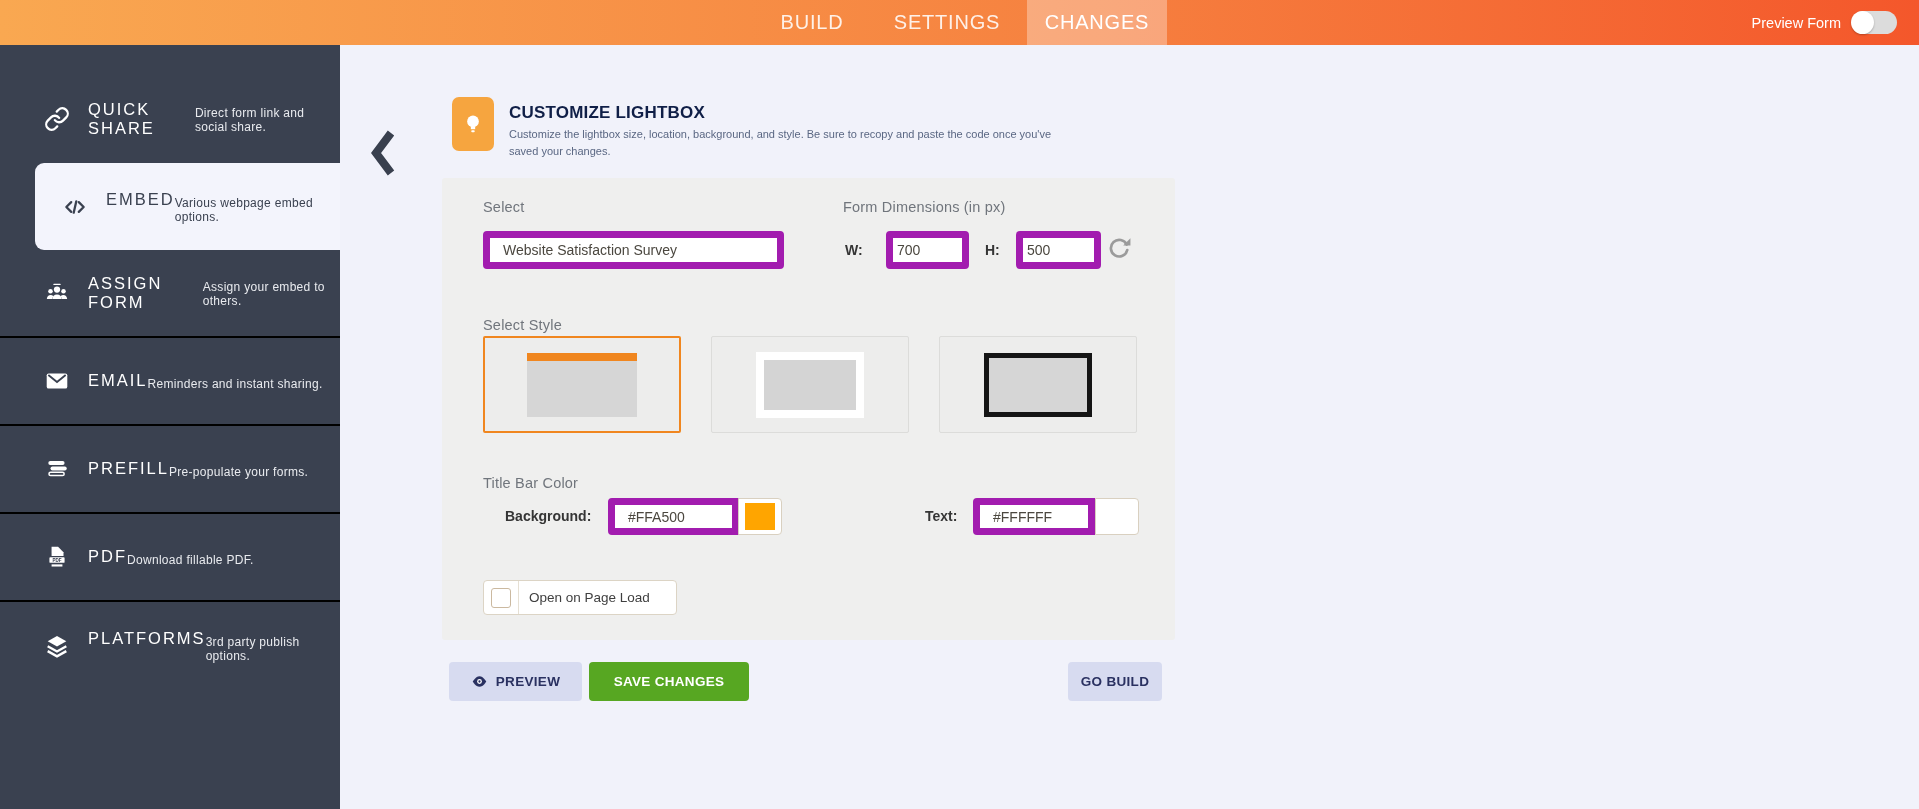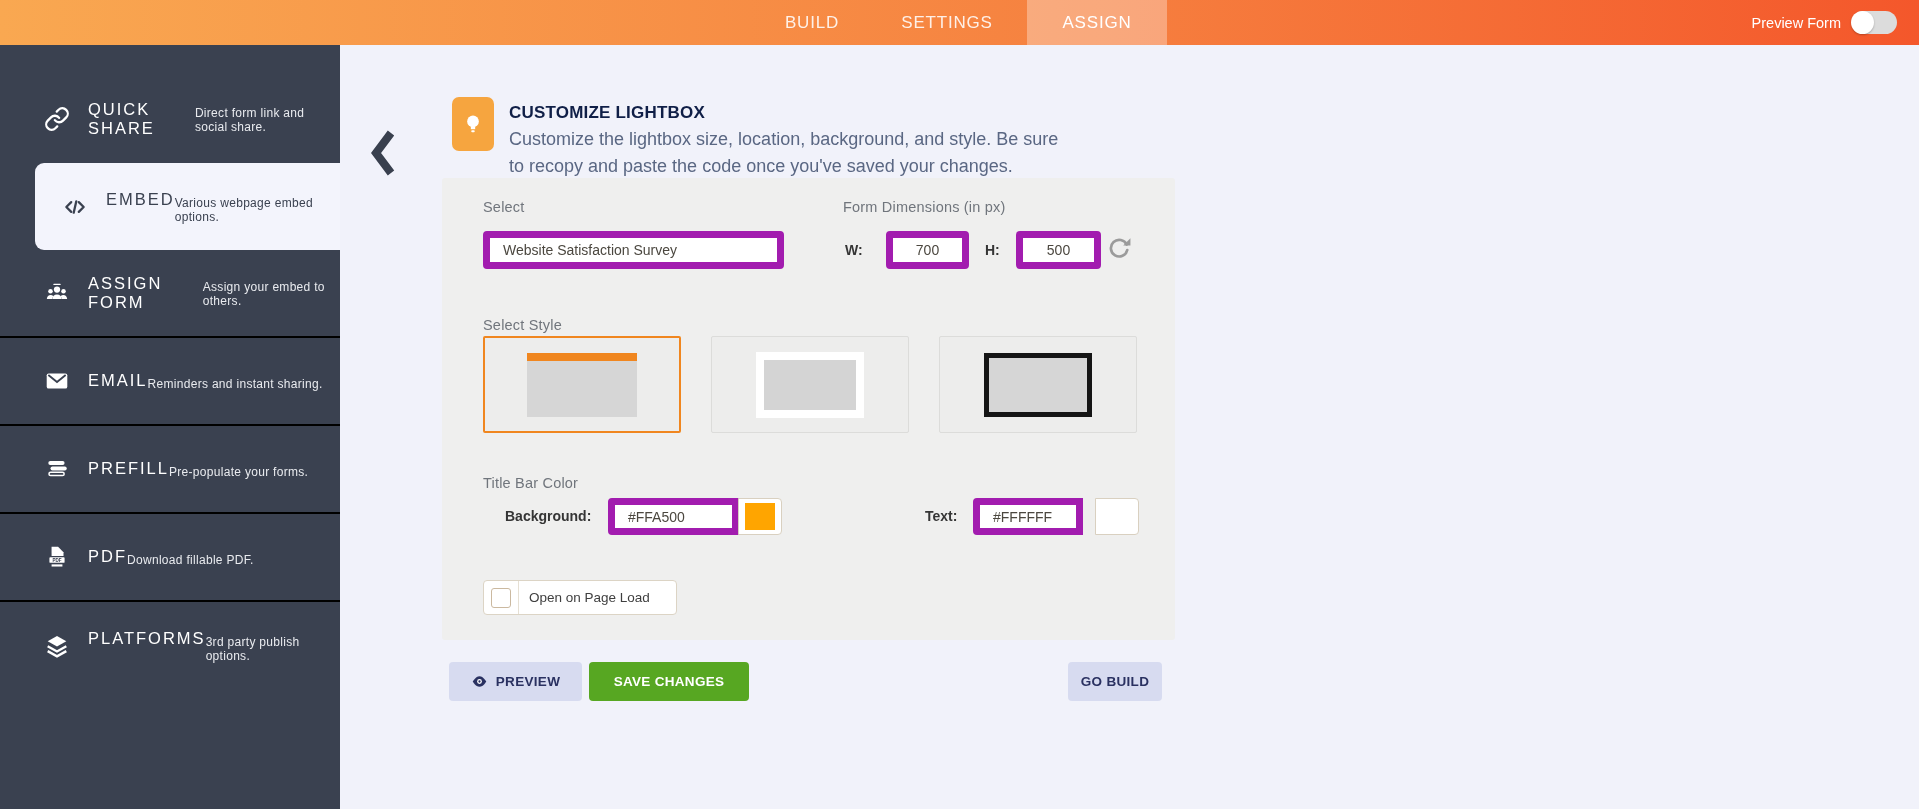--- a/index.html
+++ b/index.html
@@ -4,21 +4,21 @@
 <style>
   * { margin:0; padding:0; box-sizing:border-box; }
   body { font-family:"Liberation Sans", sans-serif; background:#fff; }
   .stage { position:relative; width:1919px; height:809px; overflow:hidden; background:#F1F2FA; }
 
   
   .topbar { position:absolute; left:0; top:0; width:1919px; height:45px;
     background:linear-gradient(90deg,#F9A851 0%,#F68240 55%,#F4572B 100%); z-index:5; }
   .topbar-tabs { position:absolute; left:757px; top:0; height:45px; display:flex; }
   .tab { height:45px; display:flex; align-items:center; justify-content:center;
-    color:rgba(255,255,255,0.88); font-size:17px; letter-spacing:0.8px; cursor:pointer; }
+    color:rgba(255,255,255,0.88); font-size:20px; letter-spacing:0.8px; cursor:pointer; }
   .tab.t-build { width:110px; }
   .tab.t-settings { width:160px; }
   .tab.t-publish { width:140px; background:rgba(255,255,255,0.32); color:#FFFFFF; }
   .preview-wrap { position:absolute; right:22px; top:0; height:45px; display:flex; align-items:center; gap:11px; }
   .preview-label { color:#FFFFFF; font-size:14.5px; }
   .toggle { position:relative; width:45px; height:23px; background:#DCDCDC; border-radius:12px; cursor:pointer; }
   .toggle .knob { position:absolute; left:-1px; top:0; width:23px; height:23px; background:#FFFFFF;
     border-radius:50%; box-shadow:0 1px 2px rgba(0,0,0,0.25); }
 
   
@@ -33,29 +33,29 @@
   .side-item.selected { background:#F3F4FC; margin-left:35px; padding-left:26px; border-radius:9px 0 0 9px; height:87px; }
   .side-item.selected .side-title, .side-item.selected .side-sub { color:#3A4150; }
 
   
   .main { position:absolute; left:340px; top:45px; width:1579px; height:764px; background:#F1F2FA; }
   .back-btn { position:absolute; left:29px; top:84px; width:30px; height:48px; cursor:pointer; }
   .hdr-icon { position:absolute; left:112px; top:52px; width:42px; height:54px; background:#F6A53F; border-radius:7px;
     display:flex; align-items:center; justify-content:center; }
   .hdr-icon svg { width:26px; height:26px; }
   .hdr-title { position:absolute; left:169px; top:58px; font-size:17px; font-weight:bold; color:#101F47; letter-spacing:0.2px; }
-  .hdr-desc { position:absolute; left:169px; top:81px; width:556px; font-size:18px; line-height:1.5; color:#5A6783; }
+  .hdr-desc { position:absolute; left:169px; top:81px; width:556px; font-size:11px; line-height:1.5; color:#5A6783; }
 
   
   .panel { position:absolute; left:102px; top:133px; width:733px; height:462px; background:#EFEFEE; border-radius:3px; }
   .p-label { position:absolute; font-size:14.5px; color:#70757C; letter-spacing:0.2px; }
   .p-bold { position:absolute; font-size:14px; font-weight:bold; color:#353535; }
   .txt-input { position:absolute; height:38px; background:#FFFFFF; border:7px solid #a21caf; border-radius:4px;
     font-family:"Liberation Sans", sans-serif; font-size:14px; color:#4B473F; padding:0 13px; outline:none; }
-  .num { text-align:center; padding:12px 4px; }
+  .num { padding:12px 4px; }
   .refresh { position:absolute; left:663px; top:58px; width:28px; height:28px; cursor:pointer; }
 
   .style-card { position:absolute; top:158px; width:198px; height:97px; background:#EDEDEC; border:1px solid #DCDCDA;
     border-radius:2px; cursor:pointer; display:flex; align-items:center; justify-content:center; }
   .style-card.selected { border:2px solid #F0861F; }
   .thumb1 { width:110px; height:64px; }
   .thumb1 .bar { width:110px; height:8px; background:#F0861F; }
   .thumb1 .body { width:110px; height:56px; background:#D6D6D6; }
   .thumb2 { width:108px; height:66px; background:#D4D4D4; border:8px solid #FFFFFF; }
   .thumb3 { width:108px; height:64px; background:#D6D6D6; border:5px solid #151515; }
@@ -79,21 +79,21 @@
 </style>
 </head>
 <body>
 
 <div class="stage">
 
   <header class="topbar">
     <nav class="topbar-tabs">
       <div class="tab t-build">BUILD</div>
       <div class="tab t-settings">SETTINGS</div>
-      <div class="tab t-publish">ASSIGN</div>
+      <div class="tab t-publish">CHANGES</div>
     </nav>
     <div class="preview-wrap">
       <span class="preview-label">Preview Form</span>
       <div class="toggle">
         <div class="knob"></div>
       </div>
     </div>
   </header>
 
   <aside class="sidebar">
@@ -254,21 +254,21 @@
 
       <span class="p-label" style="left:41px; top:297px;">Title Bar Color</span>
 
       <span class="p-bold" style="left:63px; top:330px;">Background:</span>
       <input class="txt-input" style="left: 166px; top: 320px; width: 131px; height: 37px; border-radius: 4px 0px 0px 4px;" type="text" value="#FFA500">
       <div class="swatch-box" style="left:296px;">
         <div class="fill" style="background-color: rgb(255, 165, 0);"></div>
       </div>
 
       <span class="p-bold" style="left:483px; top:330px;">Text:</span>
-      <input class="txt-input" style="left: 531px; top: 320px; width: 110px; height: 37px; border-radius: 4px 0px 0px 4px;" type="text" value="#FFFFFF">
+      <input class="txt-input" style="left: 531px; top: 320px; width: 122px; height: 37px; border-radius: 4px 0px 0px 4px;" type="text" value="#FFFFFF">
       <div class="swatch-box" style="left:653px;">
         <div class="fill" style="background-color: rgb(255, 255, 255);"></div>
       </div>
 
       <div class="chk-box">
         <div class="chk"></div>
         <div class="chk-div"></div>
         <span class="chk-label">Open on Page Load</span>
       </div>
 

